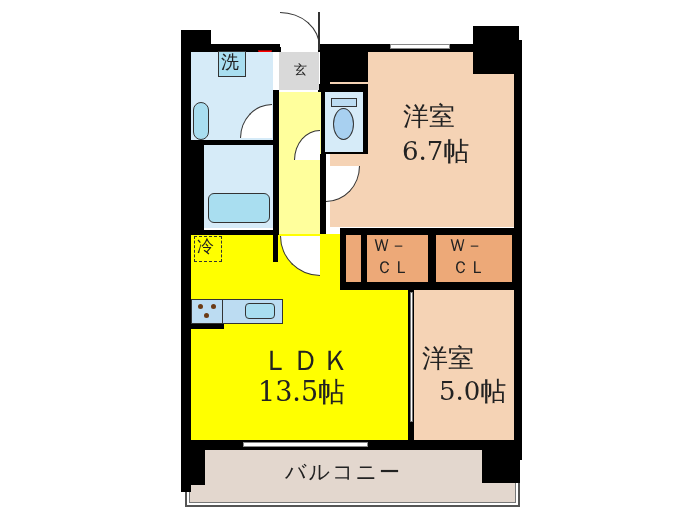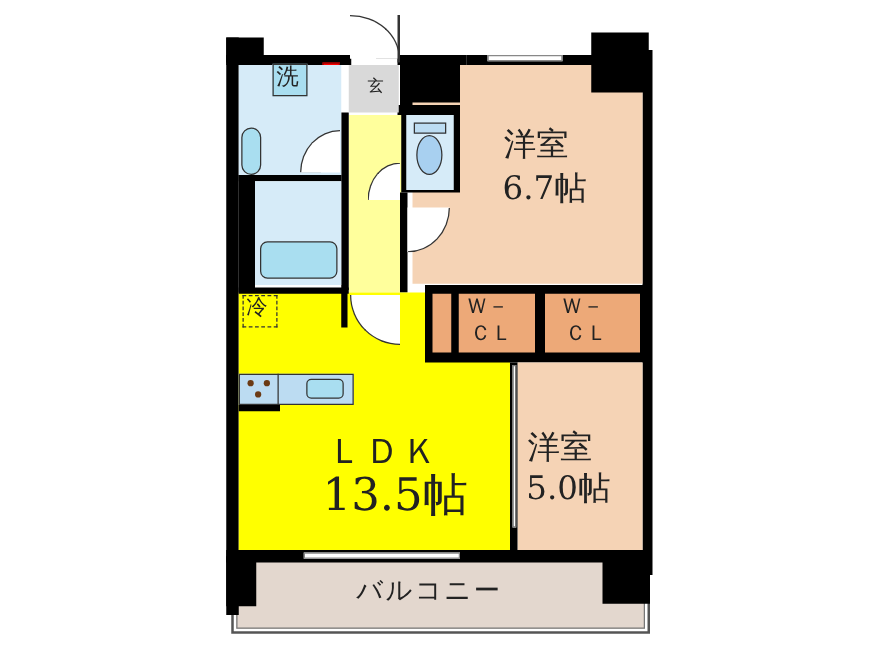--- a/index.html
+++ b/index.html
@@ -67,34 +67,34 @@
 <div class="abs" style="left:194px;top:236px;width:28px;height:26px;border:1.5px dashed #333;"></div>
 <div class="room-label" style="left:197px;top:238px;font-size:17px;">冷</div>
 <div class="abs" style="left:191px;top:299px;width:92px;height:25px;background:#bcdcf2;border:1px solid #333;"></div>
 <div class="abs" style="left:191px;top:299px;width:32px;height:25px;border-right:1px solid #333;"></div>
 <div class="abs" style="left:198px;top:304px;width:5px;height:5px;border-radius:50%;background:#6b3a14;"></div>
 <div class="abs" style="left:211px;top:304px;width:5px;height:5px;border-radius:50%;background:#6b3a14;"></div>
 <div class="abs" style="left:204px;top:313px;width:5px;height:5px;border-radius:50%;background:#6b3a14;"></div>
 <div class="abs" style="left:245px;top:303px;width:30px;height:16px;background:#a9def0;border:1.5px solid #333;border-radius:4px;"></div>
 <div class="wall" style="left:191px;top:324px;width:33px;height:5px;"></div>
 <div class="room-label" style="left:262px;top:346px;font-size:28px;letter-spacing:2px;">ＬＤＫ</div>
-<div class="room-label" style="left:258px;top:378px;font-size:36px;">13.5帖</div>
+<div class="room-label" style="left:258px;top:378px;font-size:27px;">13.5帖</div>
 <div class="abs" style="left:243px;top:442px;width:125px;height:5px;background:#fff;border:1px solid #888;"></div>
 
 <div class="wall" style="left:340px;top:228px;width:180px;height:62px;"></div>
 <div class="abs" style="left:346px;top:235px;width:15px;height:47px;background:#eda978;"></div>
 <div class="abs" style="left:367px;top:235px;width:61px;height:47px;background:#eda978;"></div>
 <div class="room-label" style="left:373px;top:237px;font-size:17px;">Ｗ－</div>
 <div class="room-label" style="left:376px;top:259px;font-size:17px;">ＣＬ</div>
 <div class="abs" style="left:436px;top:235px;width:76px;height:47px;background:#eda978;"></div>
 <div class="room-label" style="left:449px;top:237px;font-size:17px;">Ｗ－</div>
 <div class="room-label" style="left:452px;top:259px;font-size:17px;">ＣＬ</div>
 
 <div class="abs" style="left:414px;top:290px;width:100px;height:150px;background:#f5d3b5;"></div>
 <div class="wall" style="left:408px;top:290px;width:6px;height:150px;"></div>
 <div class="abs" style="left:410px;top:292px;width:3px;height:130px;background:#fff;border:1px solid #777;"></div>
 <div class="room-label" style="left:422px;top:345px;font-size:26px;">洋室</div>
-<div class="room-label" style="left:421px;top:378px;font-size:26px;">5.0帖</div>
+<div class="room-label" style="left:439px;top:378px;font-size:26px;">5.0帖</div>
 
 <div class="abs" style="left:240px;top:104px;width:32px;height:34px;border-top:1.5px solid #333;border-left:1.5px solid #333;border-top-left-radius:32px 34px;background:#fff;"></div>
 <div class="abs" style="left:294px;top:130px;width:26px;height:30px;border-top:1.5px solid #333;border-left:1.5px solid #333;border-top-left-radius:26px 30px;background:#fff;"></div>
 <div class="abs" style="left:326px;top:166px;width:34px;height:36px;border-bottom:1.5px solid #333;border-right:1.5px solid #333;border-bottom-right-radius:34px 36px;background:#fff;"></div>
 <div class="abs" style="left:280px;top:236px;width:40px;height:40px;border-bottom:1.5px solid #333;border-left:1.5px solid #333;border-bottom-left-radius:40px 40px;background:#fff;"></div>
 
 </body></html>

